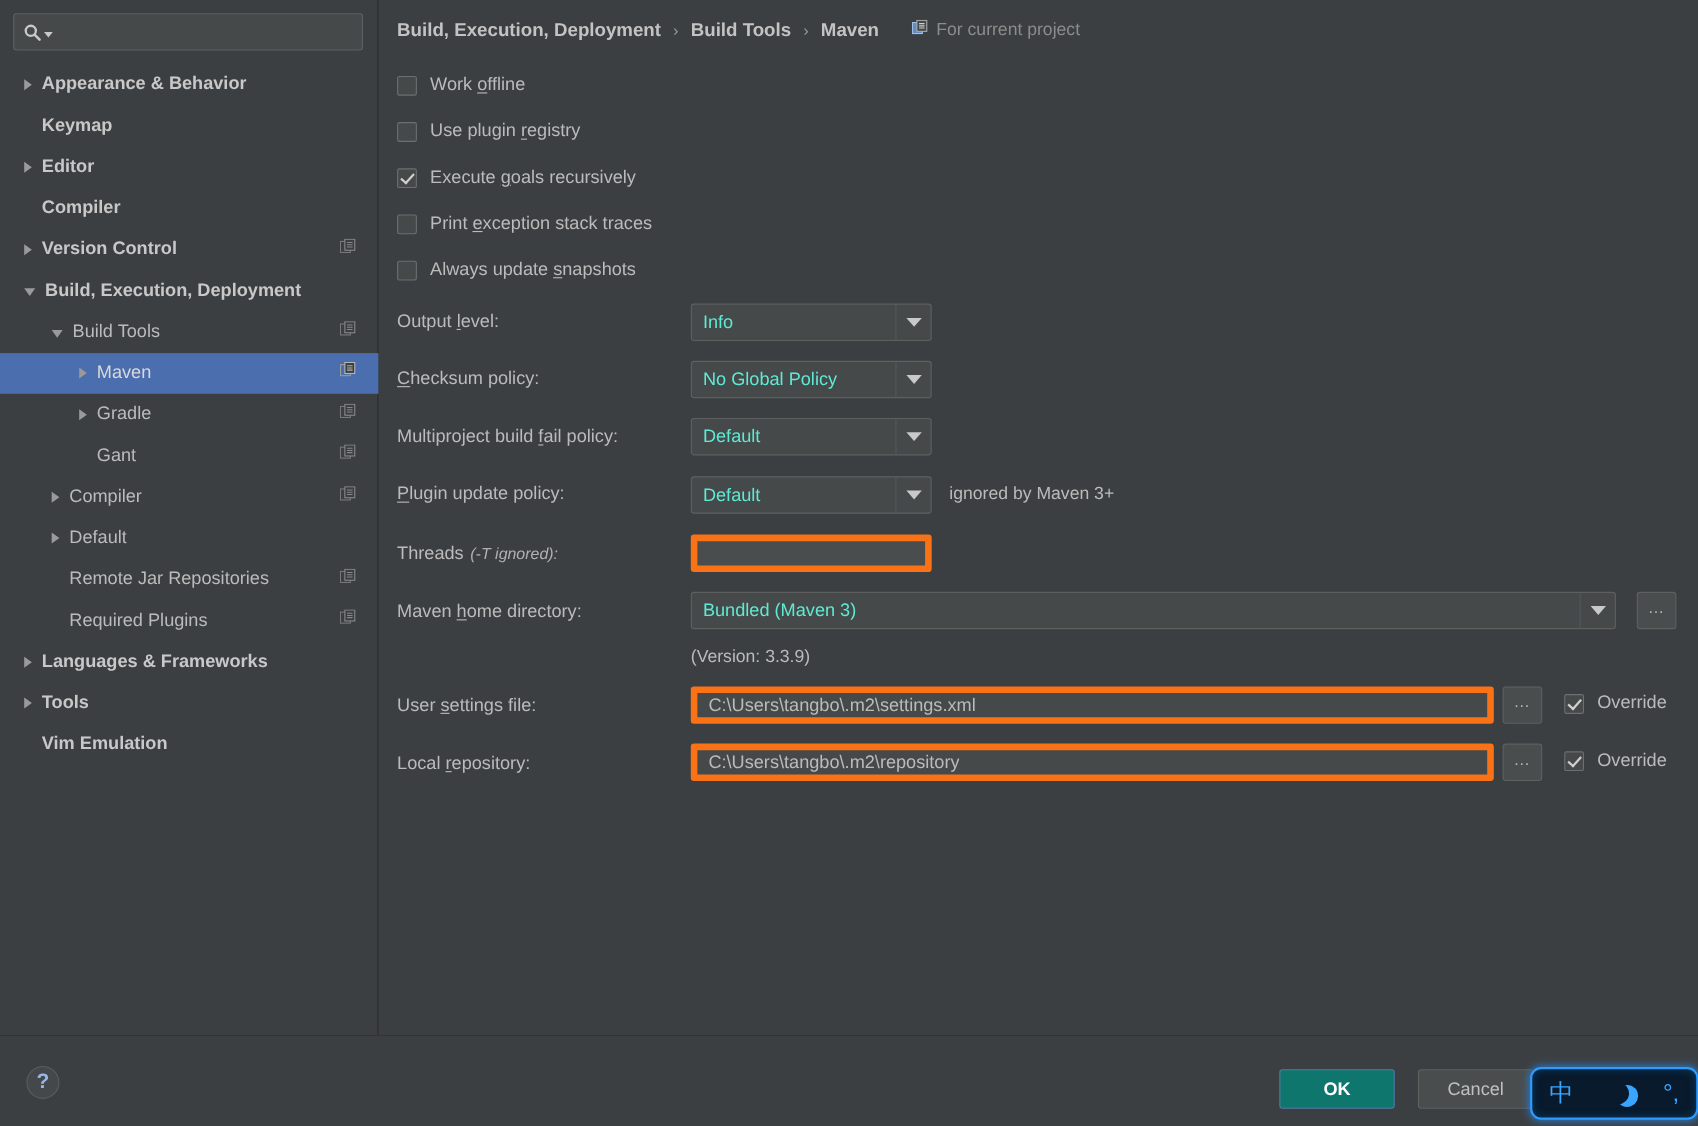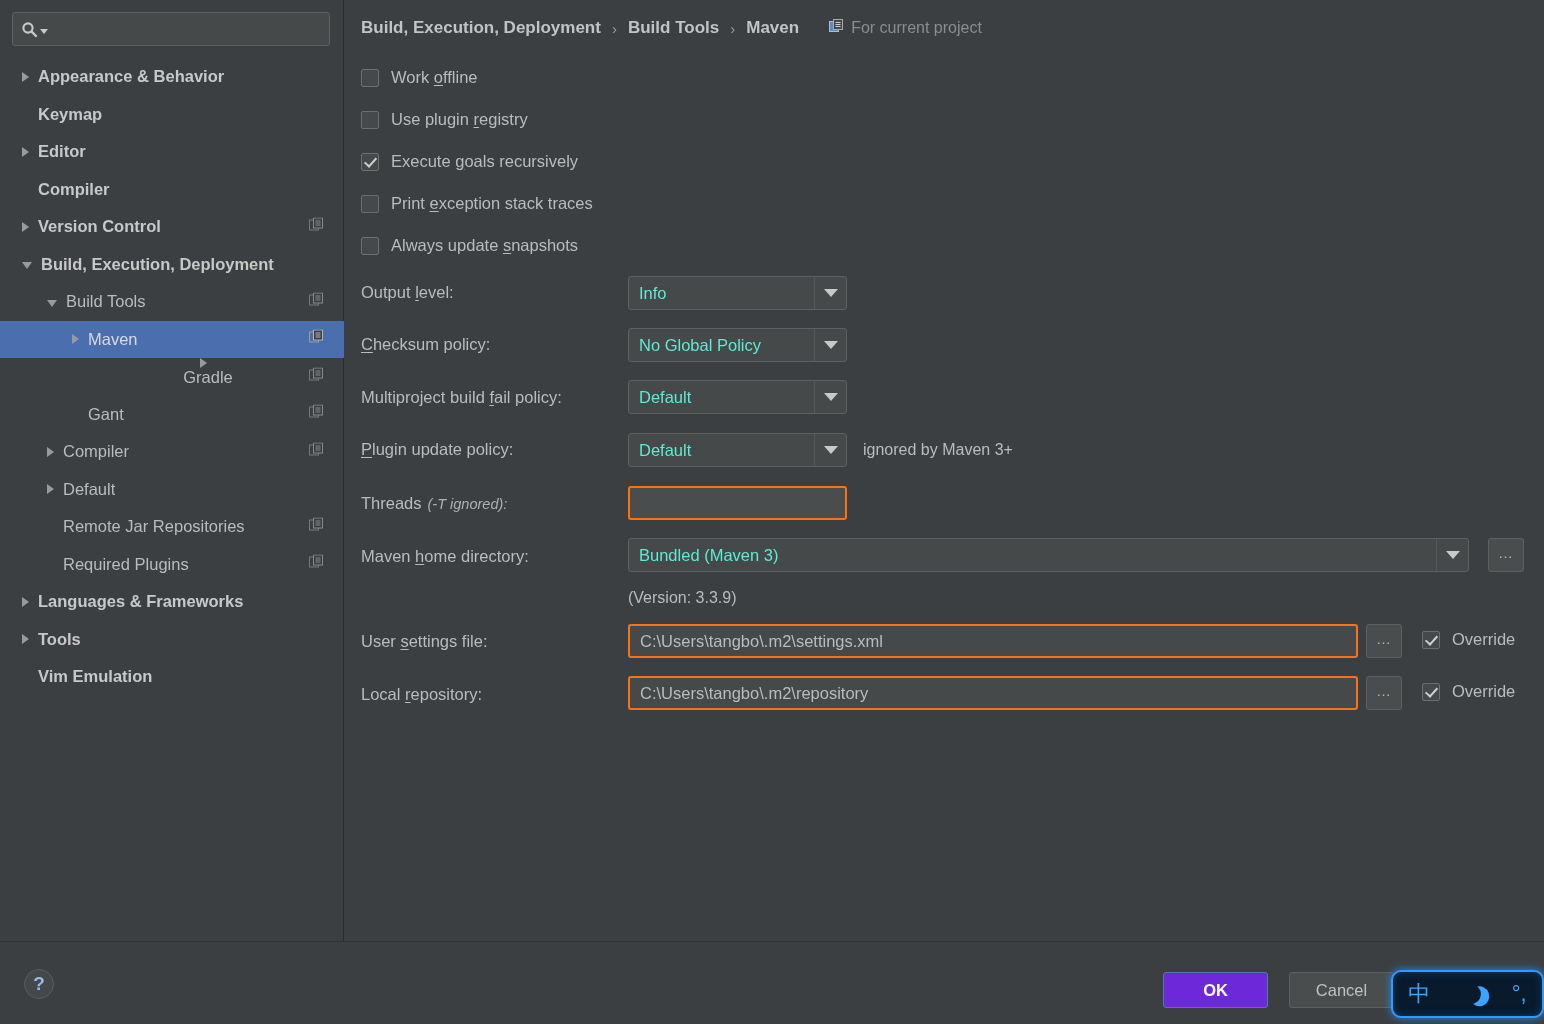--- a/index.html
+++ b/index.html
@@ -146,21 +146,21 @@
   .dn-arrow {
     width: 0; height: 0;
     border-left: 7px solid transparent;
     border-right: 7px solid transparent;
     border-top: 8px solid #c9c9c9;
   }
 
   .textfield {
     position: absolute; height: 34px;
     background: #45494a;
-    border: 2px solid #f97316;
+    border: 6px solid #f97316;
     border-radius: 3px;
     display: flex; align-items: center;
   }
   .textfield .val {
     padding-left: 10px; font-size: 16.5px; color: #bbbbbb;
     white-space: nowrap; overflow: hidden; text-overflow: ellipsis;
   }
   .textfield.empty { background: #4a4d4e; }
 
   .browse-btn {
@@ -199,21 +199,21 @@
     display: flex; align-items: center; justify-content: center;
   }
   .dlg-btn {
     position: absolute; top: 30px; height: 36px;
     border-radius: 3px;
     display: flex; align-items: center; justify-content: center;
     font-size: 16.5px;
   }
   #ok-btn {
     left: 1163px; width: 105px;
-    background: #6d28d9; border: 1px solid #5478a5;
+    background: #0f766e; border: 1px solid #5478a5;
     color: #ffffff; font-weight: bold;
   }
   #cancel-btn {
     left: 1289px; width: 105px;
     background: #4a4d4e; border: 1px solid #5e6060;
     color: #c0c0c0;
   }
 
   
   #ime-bar {
@@ -304,21 +304,21 @@
           <span class="twisty "></span>
           <span class="tree-label">Maven</span>
           <span class="proj-badge"><svg width="15" height="15" viewBox="0 0 15 15">
               <rect x="0.5" y="2.5" width="9" height="10" fill="none" stroke="#9a9a9a" stroke-width="1"></rect>
               <rect x="4.5" y="0.5" width="9" height="10" fill="#3c3f41" stroke="#b5b5b5" stroke-width="1"></rect>
               <line x1="6.5" y1="3.5" x2="11.5" y2="3.5" stroke="#b5b5b5" stroke-width="1"></line>
               <line x1="6.5" y1="5.5" x2="11.5" y2="5.5" stroke="#b5b5b5" stroke-width="1"></line>
               <line x1="6.5" y1="7.5" x2="11.5" y2="7.5" stroke="#b5b5b5" stroke-width="1"></line>
             </svg></span>
         </div>
-        <div class="tree-row" style="padding-left: 72px; flex-direction: column;">
+        <div class="tree-row" style="padding-left: 72px;">
           <span class="twisty "></span>
           <span class="tree-label">Gradle</span>
           <span class="proj-badge"><svg width="15" height="15" viewBox="0 0 15 15">
               <rect x="0.5" y="2.5" width="9" height="10" fill="none" stroke="#9a9a9a" stroke-width="1"></rect>
               <rect x="4.5" y="0.5" width="9" height="10" fill="#3c3f41" stroke="#b5b5b5" stroke-width="1"></rect>
               <line x1="6.5" y1="3.5" x2="11.5" y2="3.5" stroke="#b5b5b5" stroke-width="1"></line>
               <line x1="6.5" y1="5.5" x2="11.5" y2="5.5" stroke="#b5b5b5" stroke-width="1"></line>
               <line x1="6.5" y1="7.5" x2="11.5" y2="7.5" stroke="#b5b5b5" stroke-width="1"></line>
             </svg></span>
         </div>

